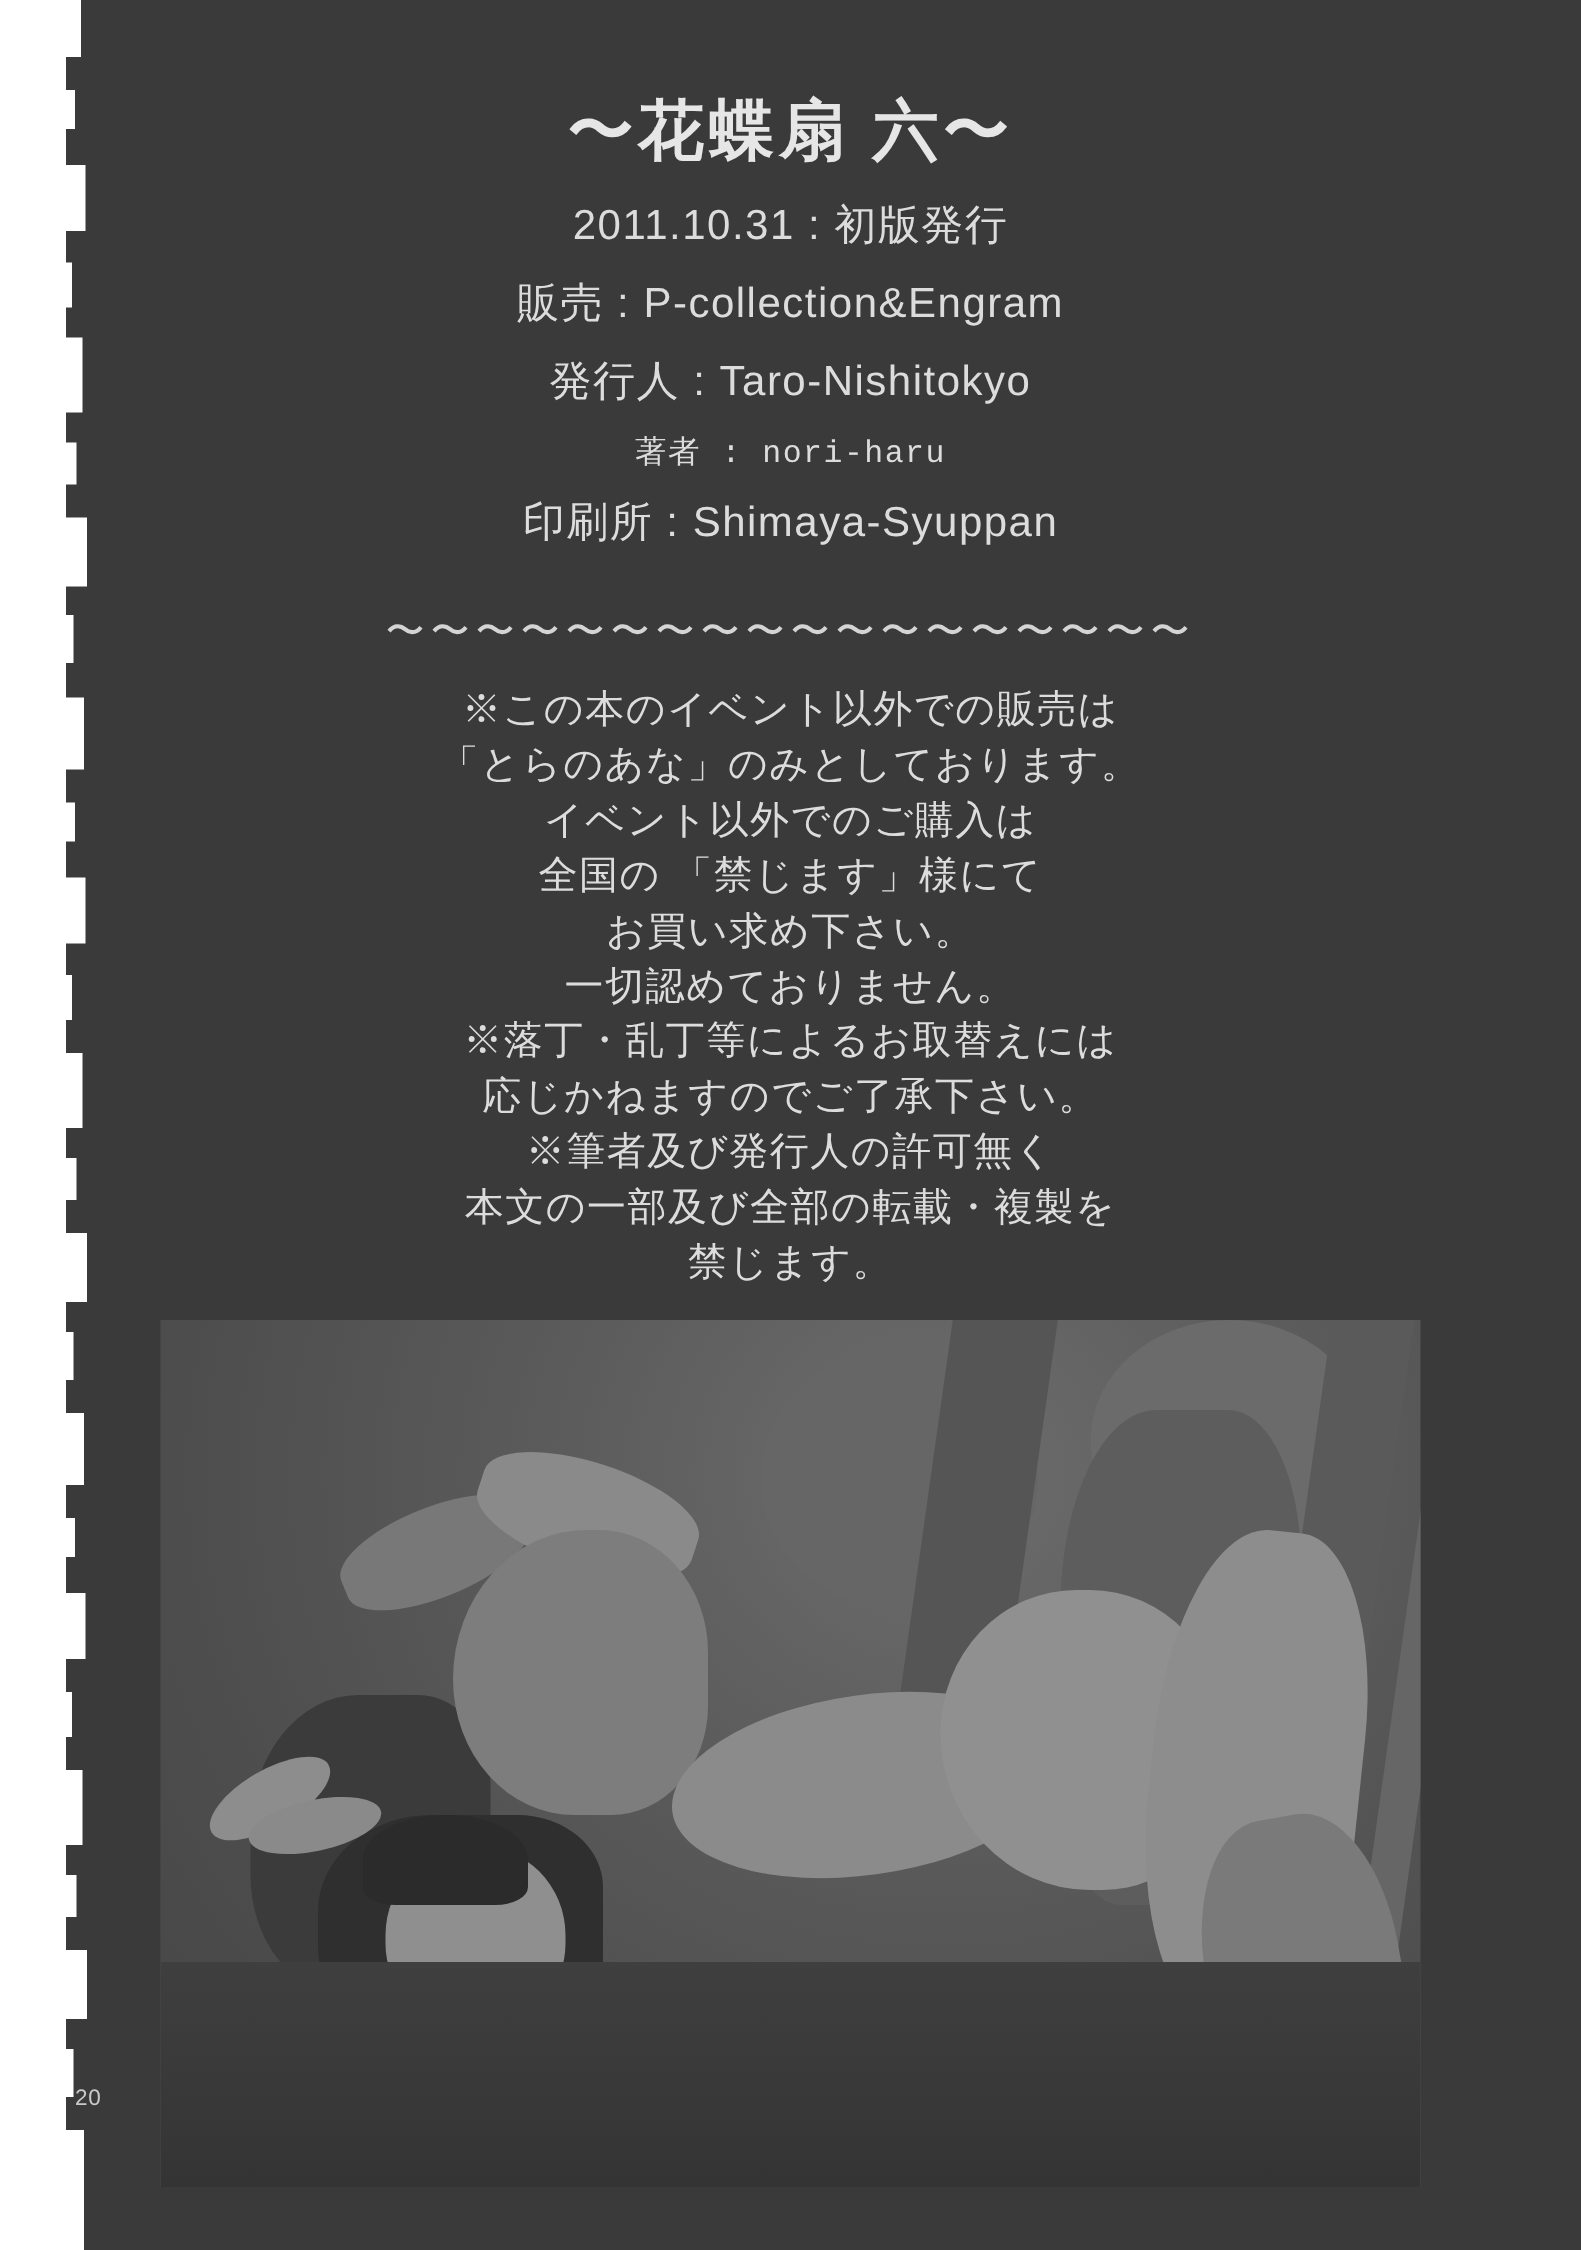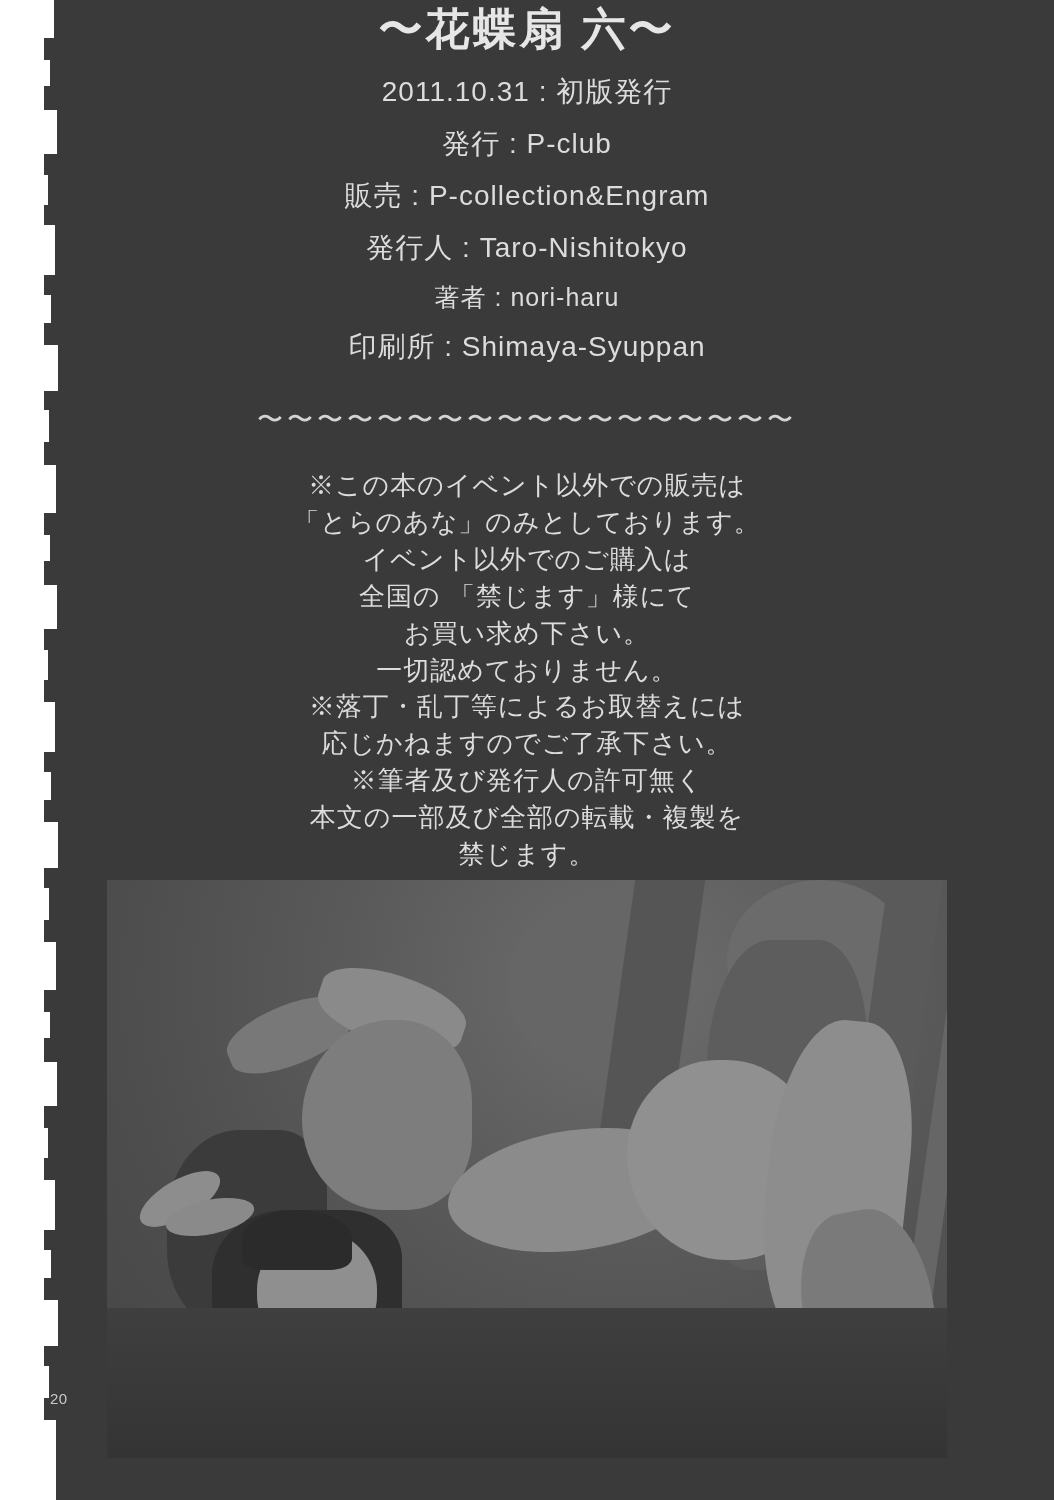--- a/index.html
+++ b/index.html
@@ -43,42 +43,44 @@
   }
 
   .colophon {
     position: absolute;
     left: 0;
     top: 0;
     width: 1054px;
     text-align: center;
   }
   .title {
+    margin-top: 58px;
     font-size: 44px;
     font-weight: bold;
     letter-spacing: 3px;
     color: #e6e6e6;
   }
   .line {
     margin-top: 14px;
     font-size: 28px;
     color: #dcdcdc;
     letter-spacing: 1px;
   }
   .line.sm {
-    font-size: 25px;
+    font-size: 21px;
+    font-family: Liberation Mono, monospace;
   }
   .wave-sep {
     margin-top: 36px;
     font-size: 26px;
     letter-spacing: 4px;
     color: #d4d4d4;
   }
   .notice {
-    margin-top: 30px;
+    margin-top: 16px;
   }
   .notice div {
     font-size: 26px;
     line-height: 1.42;
     color: #dcdcdc;
     letter-spacing: 1px;
   }
 
   
   .illustration {
@@ -161,21 +163,20 @@
     <div class="jag" style="top:1300px; height:46px;  right:-14px;"></div>
     <div class="jag" style="top:1366px; height:32px;  right:-5px;"></div>
     <div class="jag" style="top:1420px; height:80px;  right:-12px;"></div>
   </div>
 
   <div class="page-number">20</div>
 
   <div class="colophon">
     <div class="title">〜花蝶扇 六〜</div>
     <div class="line">2011.10.31 : 初版発行</div>
-    <div class="line">発行 : P-club</div>
     <div class="line">販売 : P-collection&amp;Engram</div>
     <div class="line">発行人 : Taro-Nishitokyo</div>
     <div class="line sm">著者 : nori-haru</div>
     <div class="line">印刷所 : Shimaya-Syuppan</div>
 
     <div class="wave-sep">〜〜〜〜〜〜〜〜〜〜〜〜〜〜〜〜〜〜</div>
 
     <div class="notice">
       <div>※この本のイベント以外での販売は</div>
       <div>「とらのあな」のみとしております。</div>

